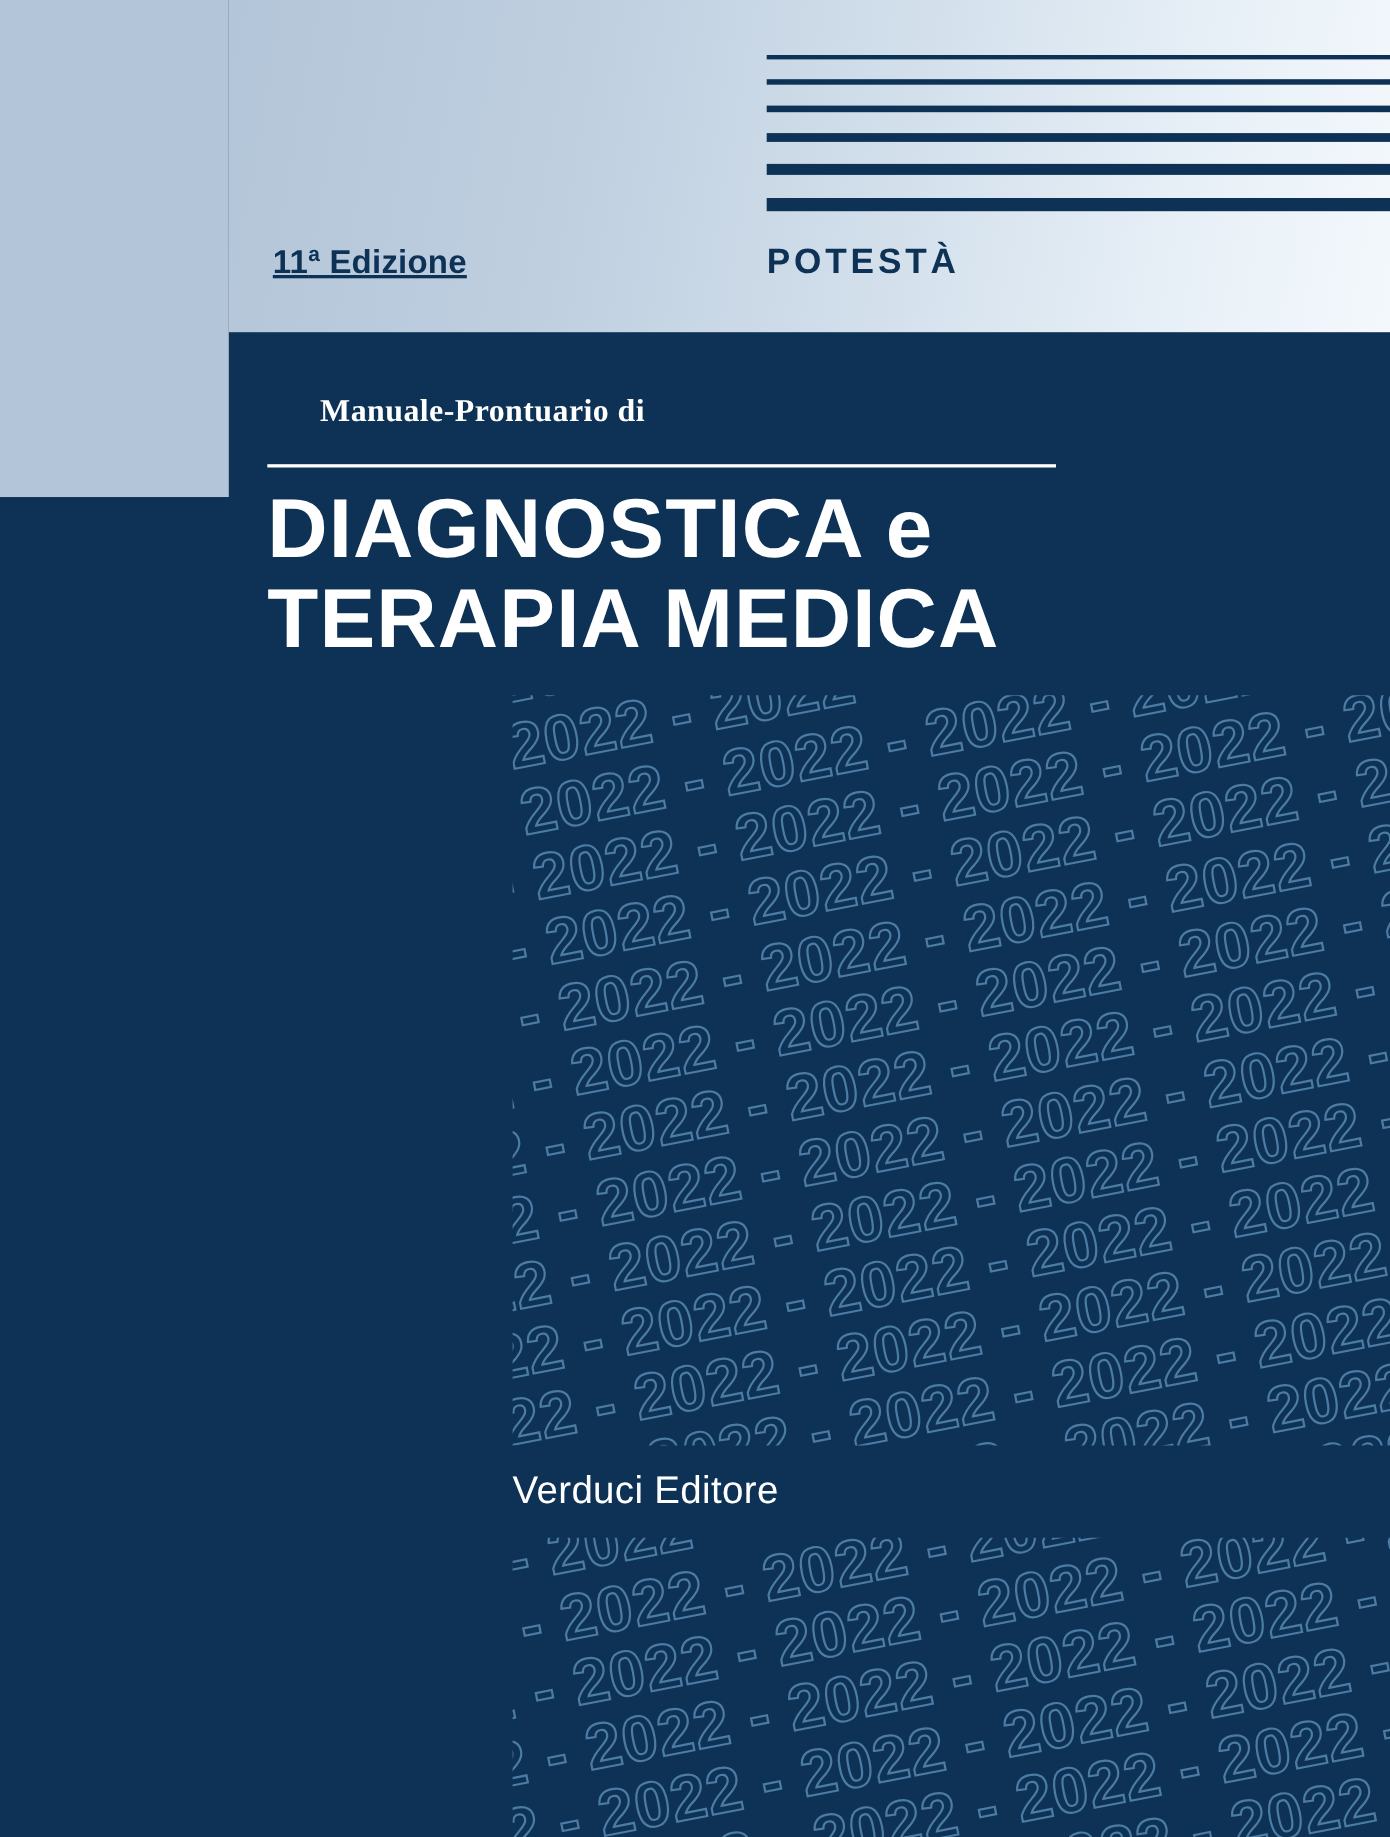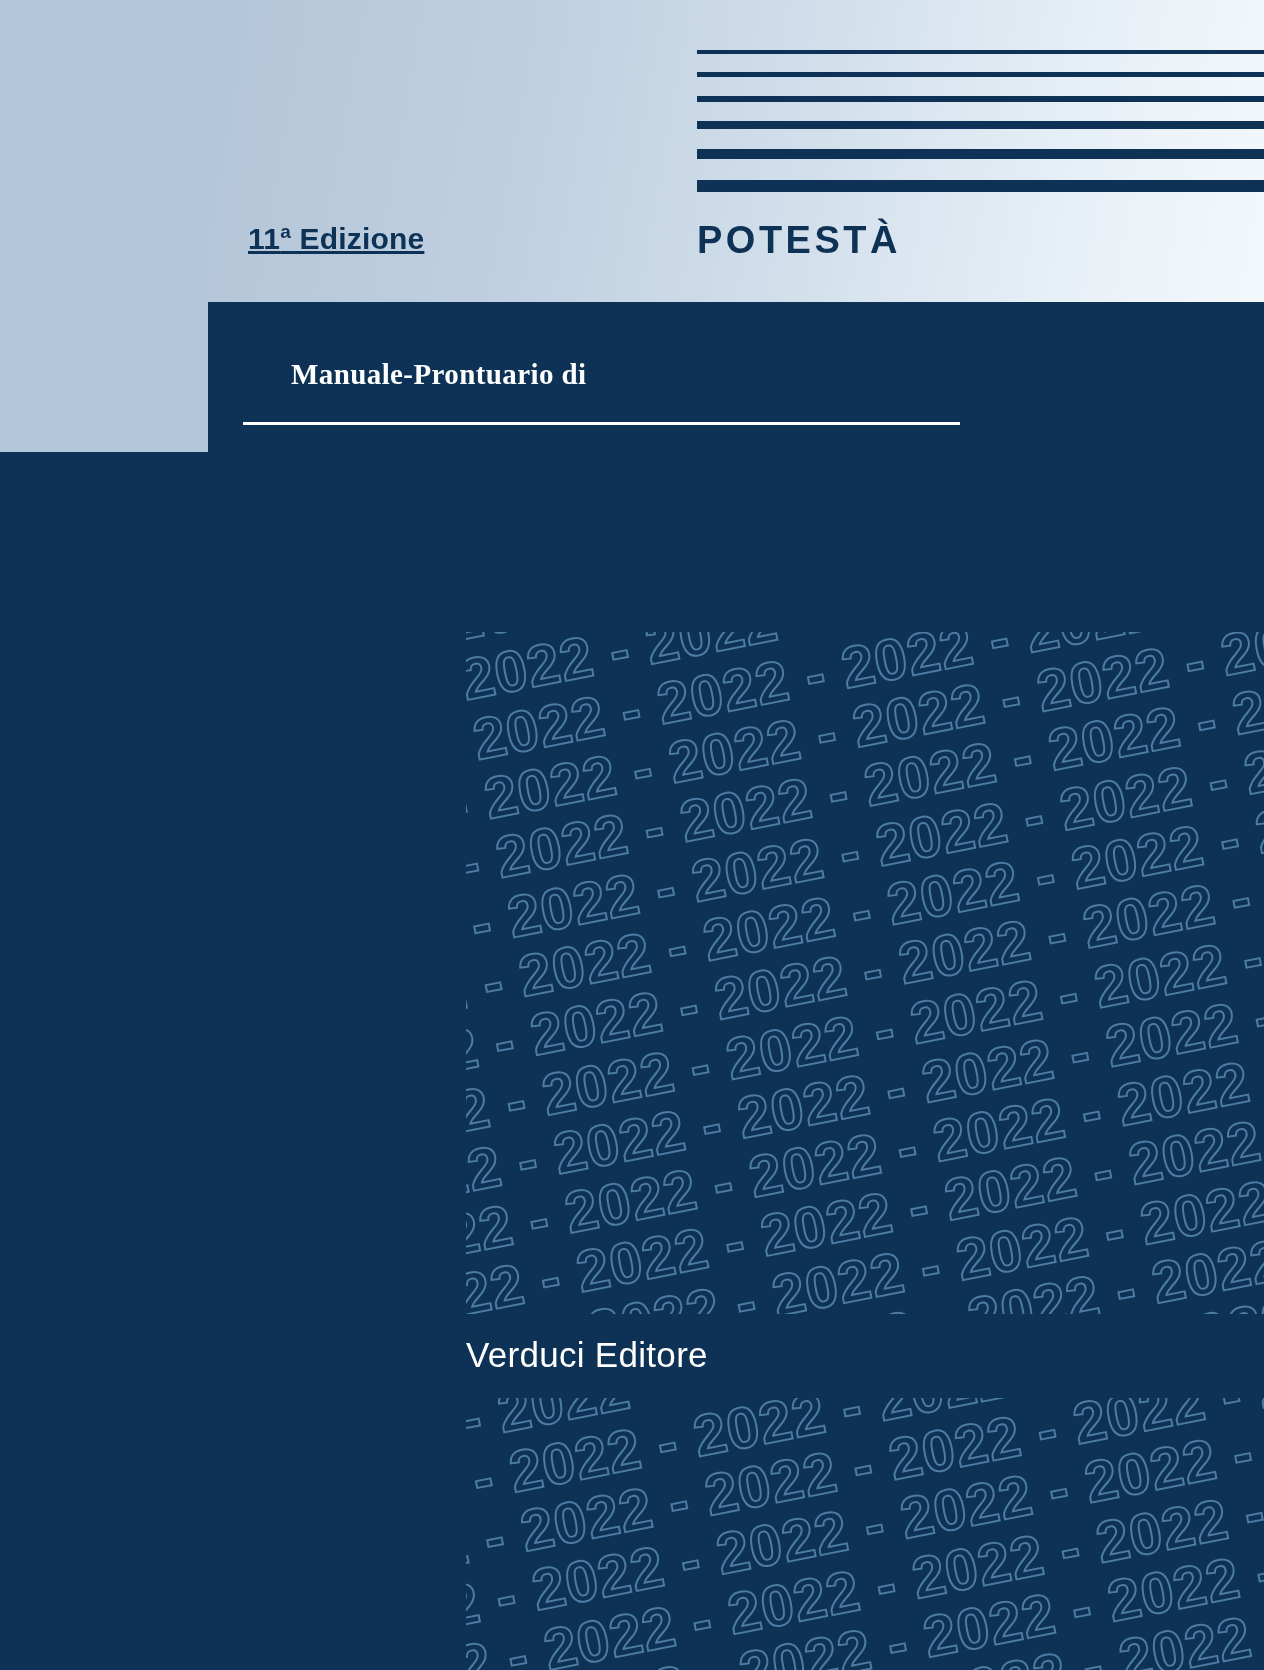--- a/index.html
+++ b/index.html
@@ -62,21 +62,21 @@
     position: absolute;
     left: 0;
     width: 100%;
     background: #0d3255;
   }
 
   .potesta {
     position: absolute;
     left: 697px;
     top: 219px;
-    font-size: 38px;
+    font-size: 32px;
     font-weight: bold;
     letter-spacing: 3.5px;
     color: #0d3255;
     font-family: "Liberation Sans", sans-serif;
   }
 
   .edizione {
     position: absolute;
     left: 248px;
     top: 222px;
@@ -199,20 +199,24 @@
 
   <div class="potesta">POTESTÀ</div>
 
   <div class="edizione">
     <span>11</span><sup>a</sup><span> Edizione</span>
   </div>
 
   <div class="subtitle">Manuale-Prontuario di</div>
   <div class="title-rule"></div>
 
+  <div class="main-title">
+    <span class="l1">DIAGNOSTICA e</span>
+    <span class="l2">TERAPIA MEDICA</span>
+  </div>
 
   <div class="year-block year-block-1">
     <div class="year-inner">
       <div class="year-row">2022 - 2022 - 2022 - 2022 - 2022 - 2022 - 2022 - 2022 - 2022 - 2022</div>
       <div class="year-row">2022 - 2022 - 2022 - 2022 - 2022 - 2022 - 2022 - 2022 - 2022 - 2022</div>
       <div class="year-row">2022 - 2022 - 2022 - 2022 - 2022 - 2022 - 2022 - 2022 - 2022 - 2022</div>
       <div class="year-row">2022 - 2022 - 2022 - 2022 - 2022 - 2022 - 2022 - 2022 - 2022 - 2022</div>
       <div class="year-row">2022 - 2022 - 2022 - 2022 - 2022 - 2022 - 2022 - 2022 - 2022 - 2022</div>
       <div class="year-row">2022 - 2022 - 2022 - 2022 - 2022 - 2022 - 2022 - 2022 - 2022 - 2022</div>
       <div class="year-row">2022 - 2022 - 2022 - 2022 - 2022 - 2022 - 2022 - 2022 - 2022 - 2022</div>

